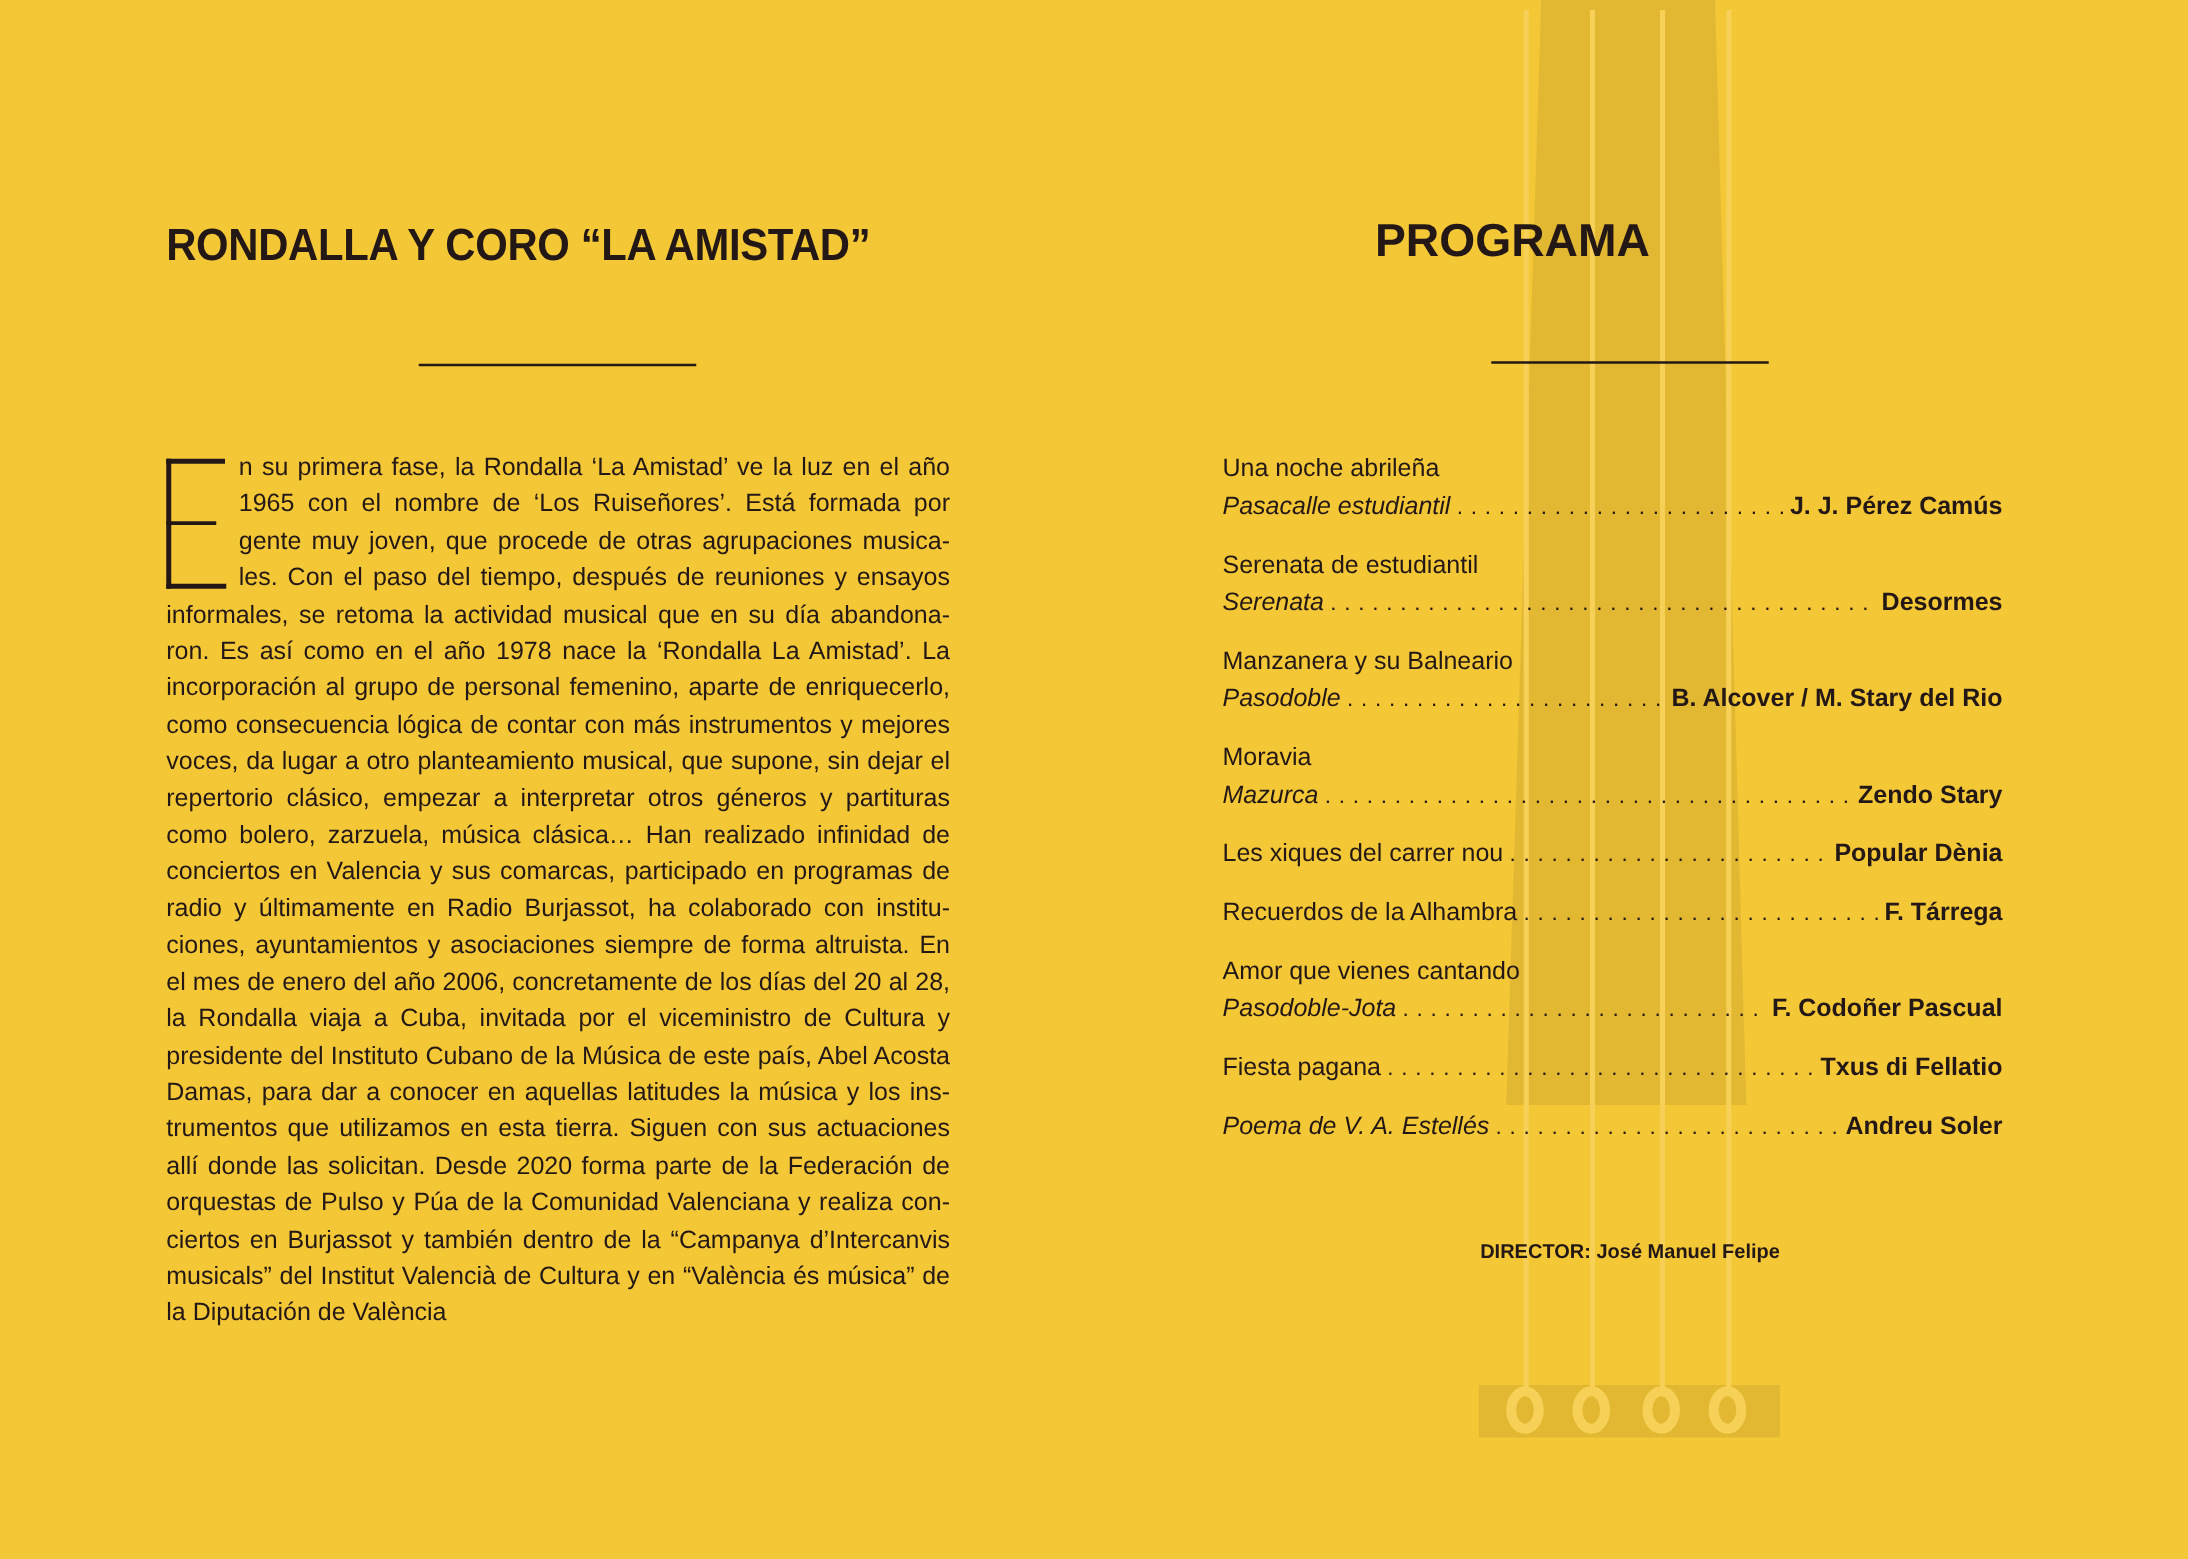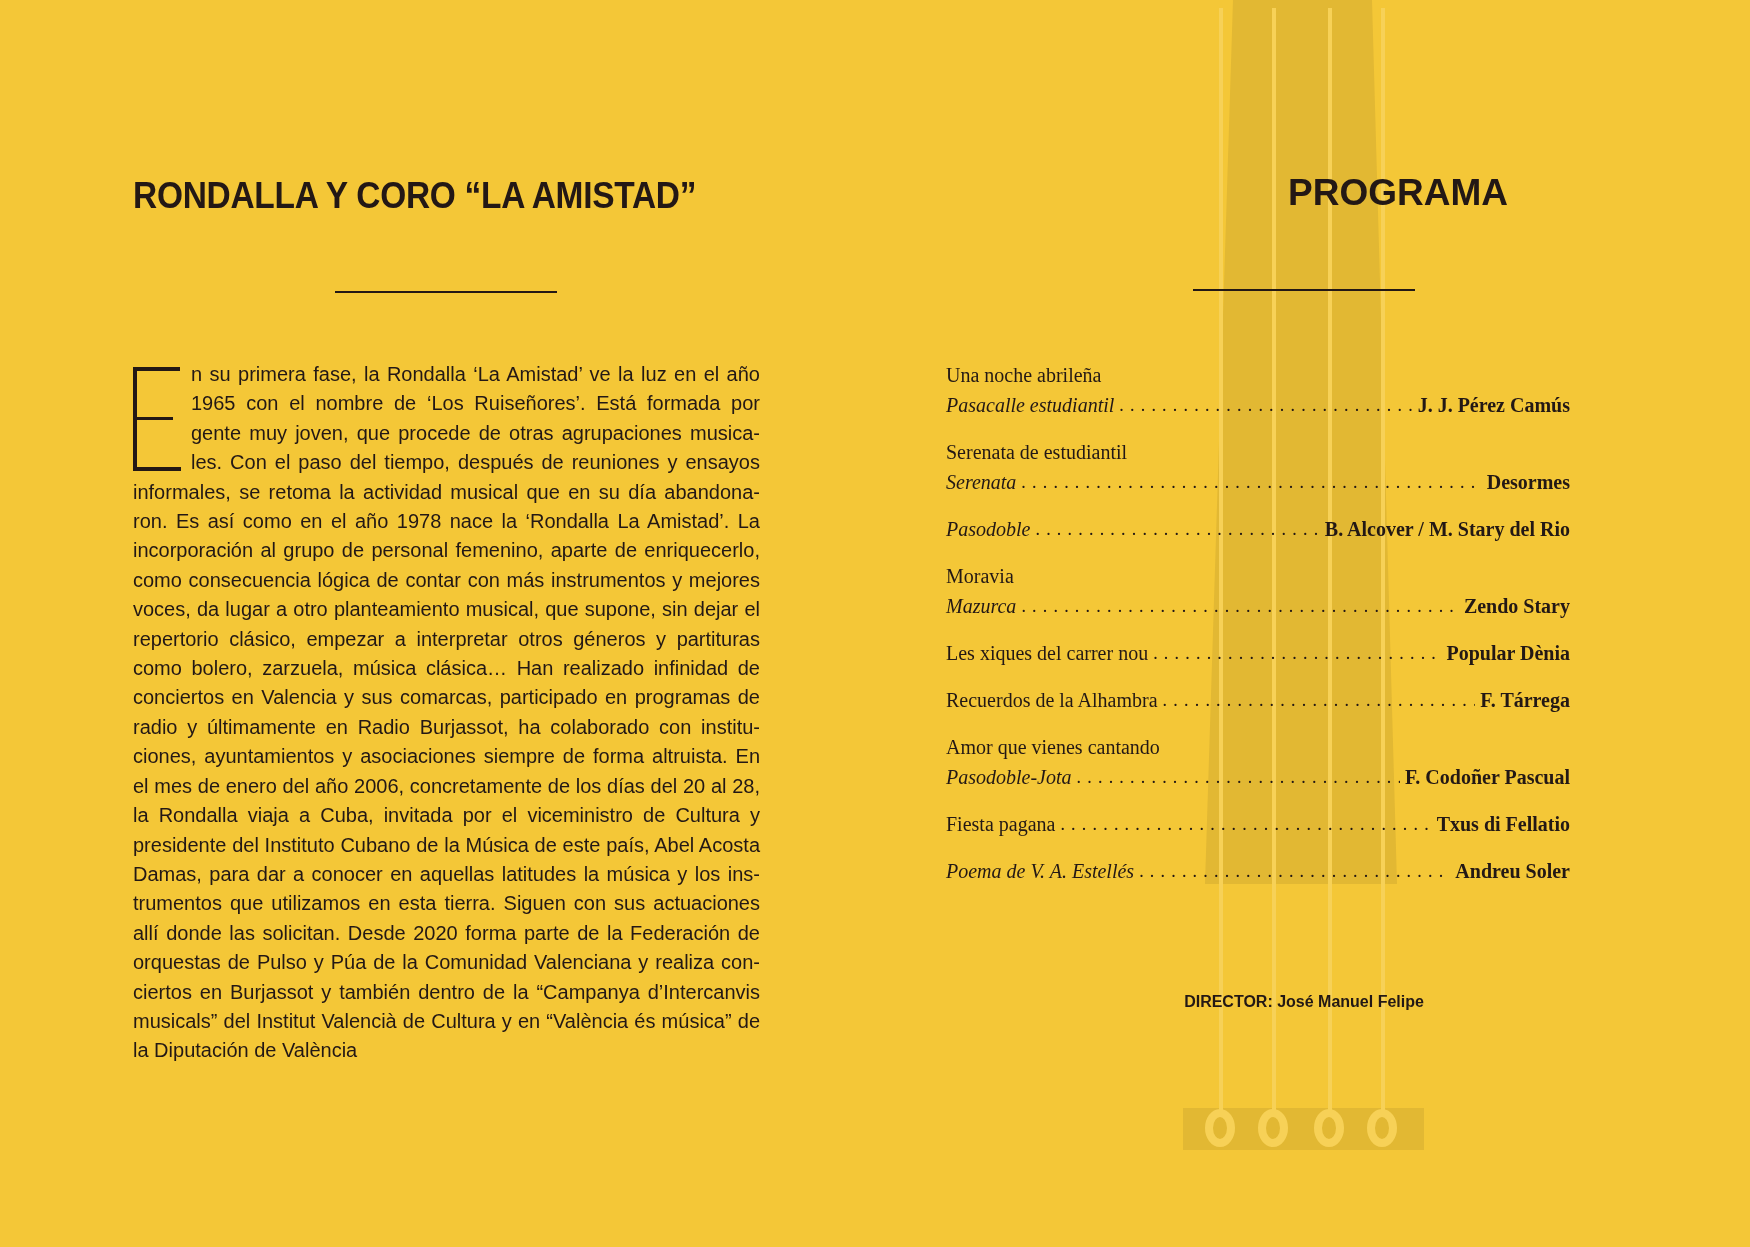--- a/index.html
+++ b/index.html
@@ -31,24 +31,24 @@
     float: left; width: 48px; height: 104px; margin: 7px 10px 0 0;
     position: relative;
   }
   .dropcap .bar-v { position: absolute; left: 0; top: 0; width: 4px; height: 104px; background: #231815; }
   .dropcap .bar-t { position: absolute; left: 0; top: 0; width: 47px; height: 4px; background: #231815; }
   .dropcap .bar-m { position: absolute; left: 0; top: 50px; width: 40px; height: 3px; background: #231815; }
   .dropcap .bar-b { position: absolute; left: 0; top: 100px; width: 48px; height: 4px; background: #231815; }
 
   .right-title {
     position: absolute; left: 1100px; width: 408px; top: 172px;
-    text-align: right; font-size: 37px; font-weight: bold; margin: 0;
+    text-align: left; font-size: 37px; font-weight: bold; margin: 0;
   }
 
-  .program { position: absolute; left: 946px; top: 360px; width: 624px; font-size: 20px; font-family: Liberation Serif, serif; }
+  .program { position: absolute; left: 978px; top: 360px; width: 624px; font-size: 20px; }
   .prog-item { margin-bottom: 17px; }
   .prog-title { line-height: 30px; }
   .prog-line { display: flex; align-items: flex-end; line-height: 30px; white-space: nowrap; }
   .prog-line .genre { font-style: italic; }
   .prog-line .dots {
     flex: 1; overflow: hidden; margin: 0 5px; letter-spacing: 6.2px;
     font-size: 18px; text-align: center;
   }
   .prog-line .composer { font-weight: bold; }
 
@@ -104,20 +104,21 @@
   </div>
   <div class="prog-item">
     <div class="prog-title">Serenata de estudiantil</div>
     <div class="prog-line">
         <span class="genre">Serenata</span>
         <span class="dots">..................................................................................</span>
         <span class="composer">Desormes</span>
       </div>
   </div>
   <div class="prog-item">
+    <div class="prog-title">Manzanera y su Balneario</div>
     <div class="prog-line">
         <span class="genre">Pasodoble</span>
         <span class="dots">..................................................................................</span>
         <span class="composer">B. Alcover / M. Stary del Rio</span>
       </div>
   </div>
   <div class="prog-item">
     <div class="prog-title">Moravia</div>
     <div class="prog-line">
         <span class="genre">Mazurca</span>

